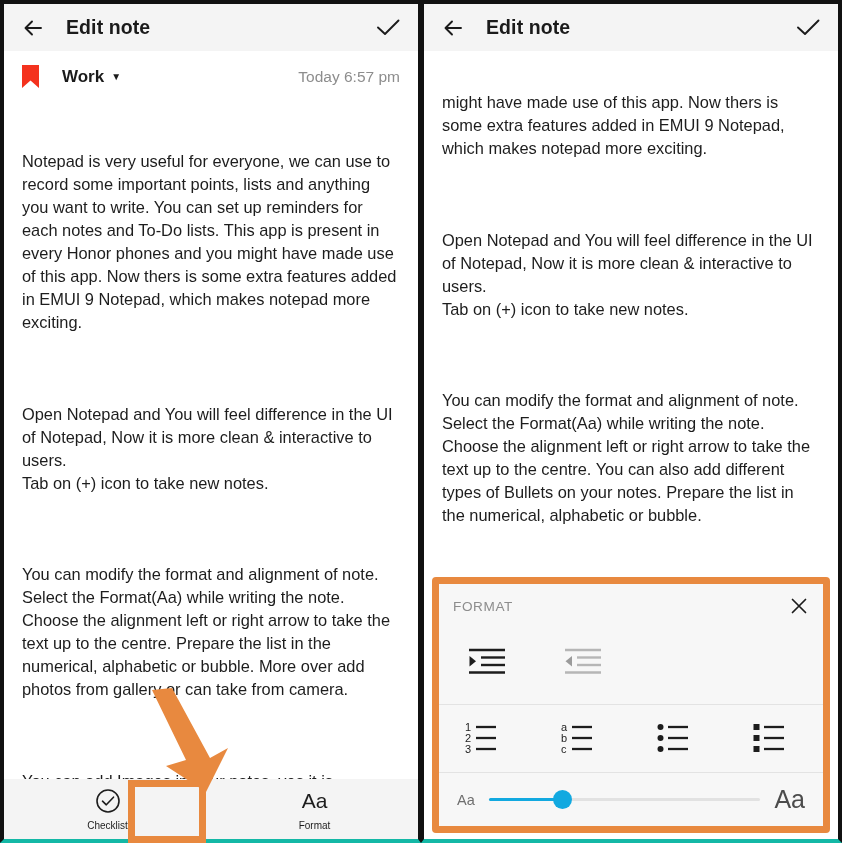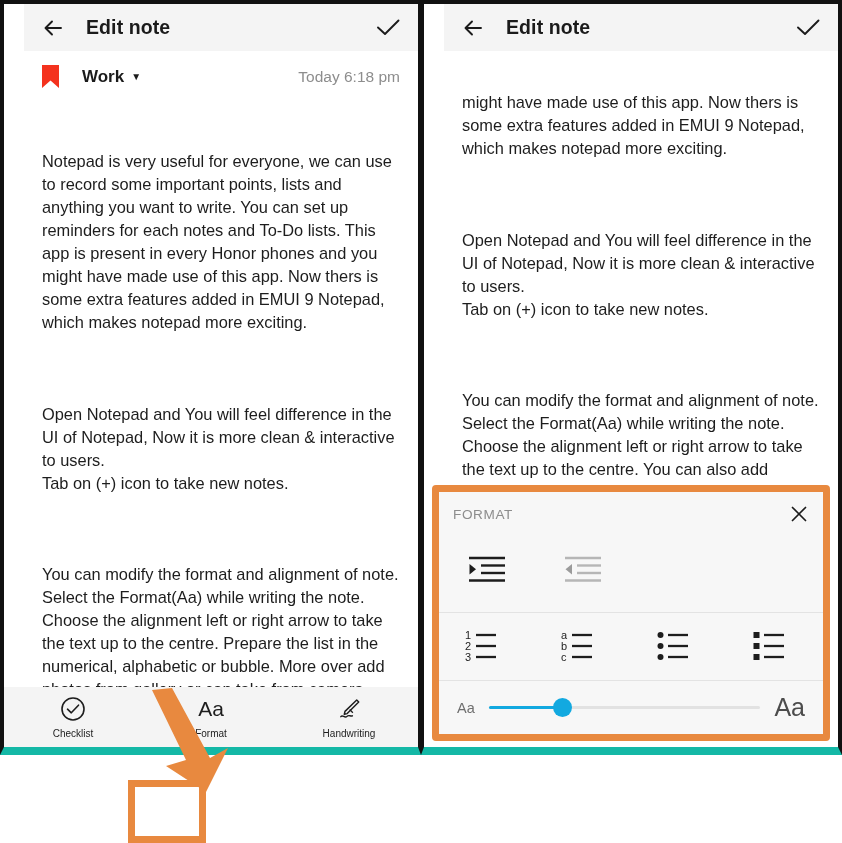--- a/index.html
+++ b/index.html
@@ -12,26 +12,25 @@
   .stage {
     position: relative;
     width: 842px; height: 843px;
     display: flex;
     background: #ffffff;
   }
 
   
   .panel {
     position: relative;
-    width: 421px; height: 755px;
+    width: 421px; height: 843px;
     background: #ffffff;
     overflow: hidden;
     border-top: 4px solid #111111;
-    border-bottom: 8px solid #14b8a6;
-    padding-left: 20px;
+    border-bottom: 4px solid #14b8a6;
   }
   .panel.left  { border-left: 4px solid #111111; border-right: 3px solid #111111; }
   .panel.right { border-right: 4px solid #111111; border-left: 3px solid #111111; }
 
   
   .appbar {
     height: 47px;
     background: #f4f4f4;
     display: flex;
     align-items: center;
@@ -214,21 +213,21 @@
     </div>
 
     <div class="meta">
       <span class="bookmark">
         <svg viewBox="0 0 17 23" width="17" height="23">
             <path d="M0 0 H17 V23 L8.5 15.6 L0 23 Z" fill="#f4321e"></path>
           </svg>
       </span>
       <span class="tag">Work</span>
       <span class="caret">▼</span>
-      <span class="when">Today 6:18 pm</span>
+      <span class="when">Today 6:57 pm</span>
     </div>
 
     <div class="body">
       <p class="para">Notepad is very useful for everyone, we can use to record some important points, lists and anything you want to write. You can set up reminders for each notes and To-Do lists. This app is present in every Honor phones and you might have made use of this app. Now thers is some extra features added in EMUI 9 Notepad, which makes notepad more exciting.</p>
       <p class="para">Open Notepad and You will feel difference in the UI of Notepad, Now it is more clean &amp; interactive to users.
 Tab on (+) icon to take new notes.</p>
       <p class="para">You can modify the format and alignment of note. Select the Format(Aa) while writing the note. Choose the alignment left or right arrow to take the text up to the centre. Prepare the list in the numerical, alphabetic or bubble. More over add photos from gallery or can take from camera.</p>
       <p class="para">You can add Images in your notes, yes it is possible. There is an option (Gallery) tap on that, choose a picture from your gallery or you can take a picture from your camera.</p>
       
     </div>
@@ -243,30 +242,20 @@
         </span>
         <span class="lbl">Checklist</span>
       </div>
 
       <div class="tool">
         <span class="glyph aa">Aa</span>
         <span class="lbl">Format</span>
       </div>
 
 
-      <div class="tool">
-        <span class="glyph">
-          <svg viewBox="0 0 26 26" width="25" height="25">
-            <path d="M20.5 4.2 L22.6 6.3 L10.6 18.3 L7.6 19 L8.3 16 Z" fill="none" stroke="#1d1d1d" stroke-width="1.5" stroke-linejoin="round"></path>
-            <path d="M13.2 14 L16.5 17.4" fill="none" stroke="#1d1d1d" stroke-width="1.3"></path>
-            <path d="M4 21.5 C6 18.6 8 24 10.4 21.2 C12.2 19.1 14 21.6 16 20.6" fill="none" stroke="#1d1d1d" stroke-width="1.5" stroke-linecap="round"></path>
-          </svg>
-        </span>
-        <span class="lbl">Handwriting</span>
-      </div>
     </div>
   </div>
 
   <div class="panel right">
 
     <div class="appbar">
       <span class="back">
         <svg viewBox="0 0 30 30" width="30" height="30">
             <path d="M21 15 H6 M12 8.5 L5.5 15 L12 21.5" fill="none" stroke="#1b1b1b" stroke-width="1.9" stroke-linecap="round" stroke-linejoin="round"></path>
           </svg>

